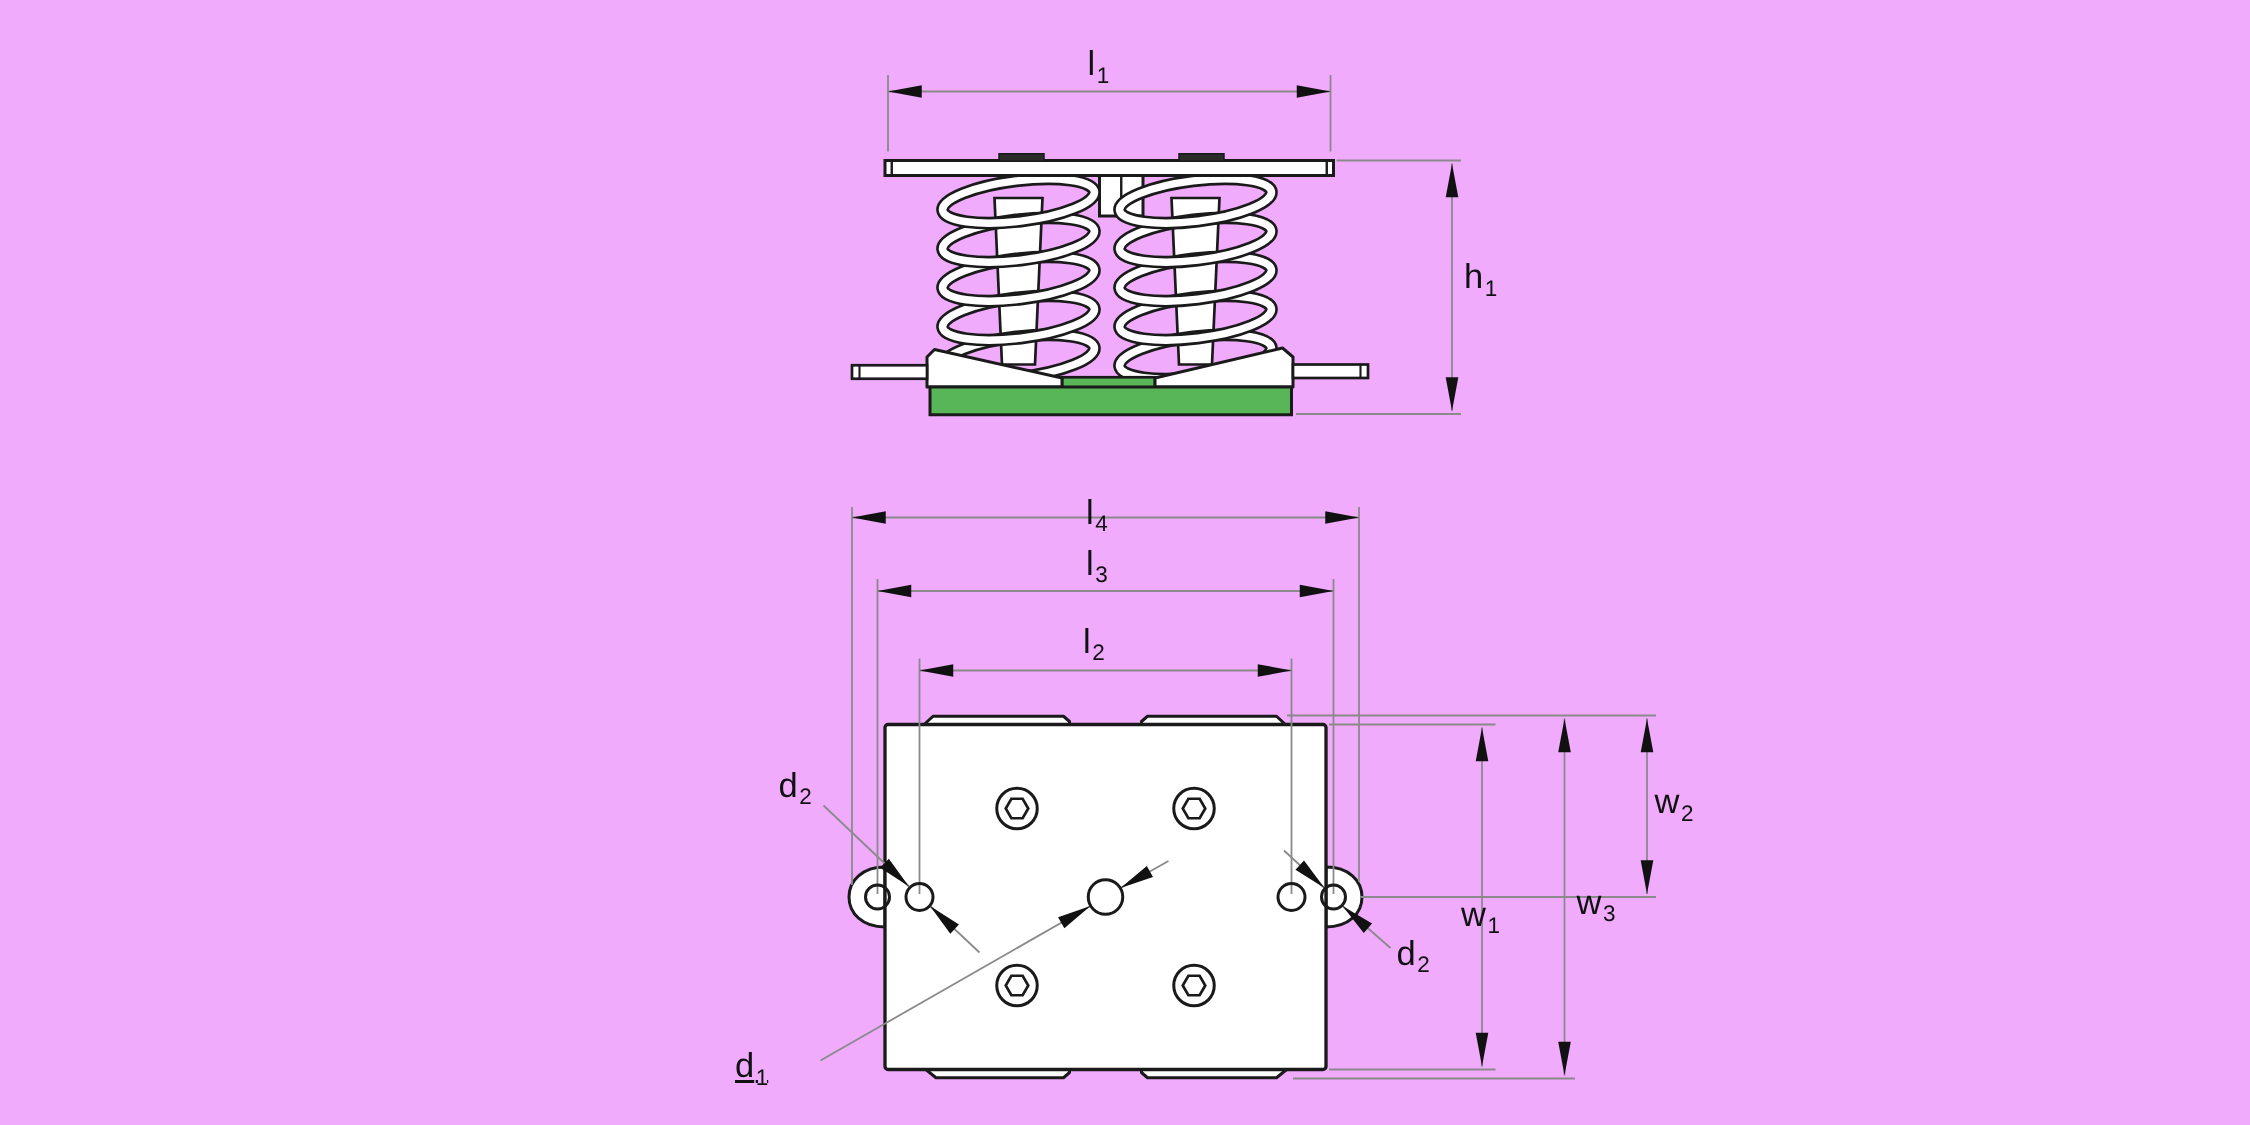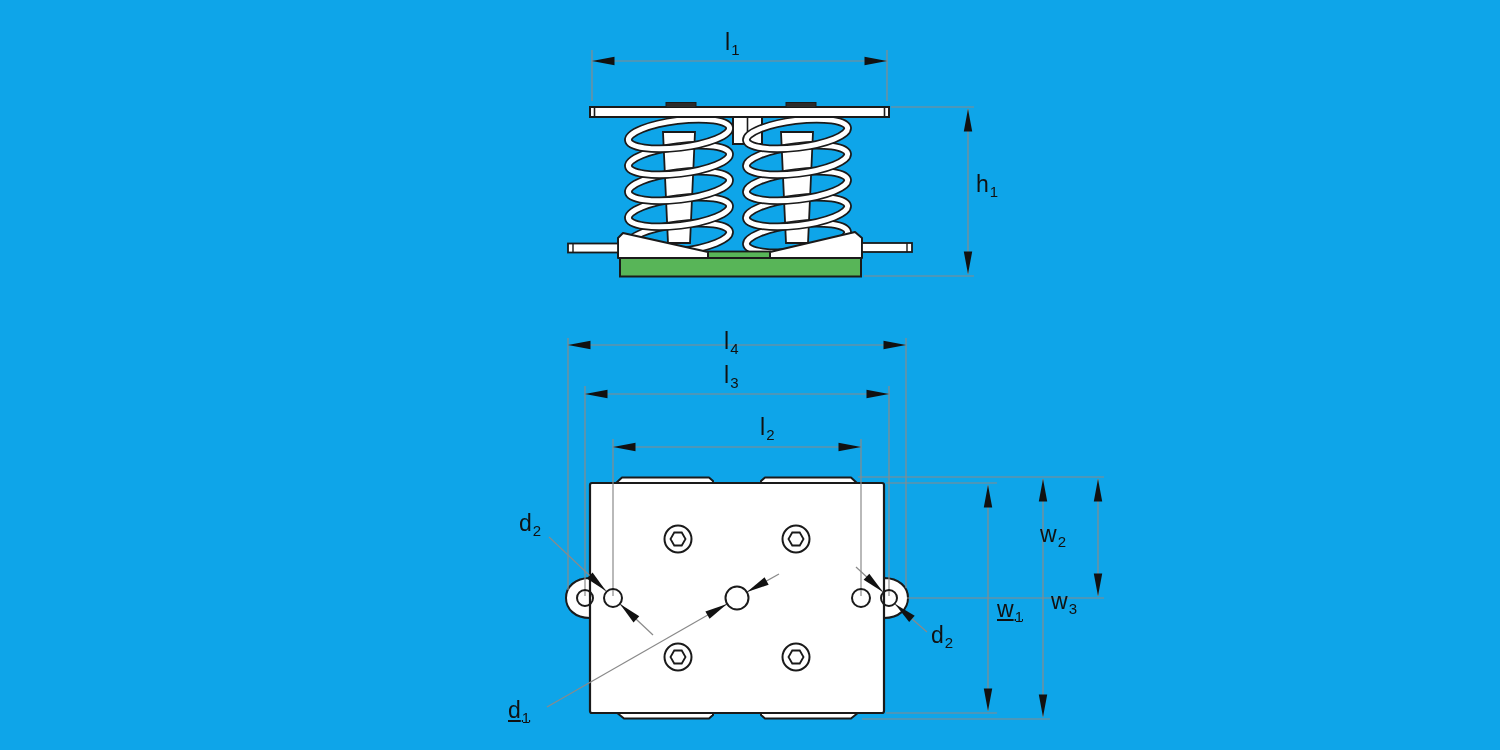--- a/index.html
+++ b/index.html
@@ -1,19 +1,19 @@
 <!DOCTYPE html>
 <html><head>
 <meta charset="utf-8">
 <style>
   html,body{margin:0;padding:0;background:#fff;}
   .stage{
     position:relative;
     width:1500px;height:750px;
-    background:#0ea5e9;
+    background:#f0abfc;
     font-family:"Liberation Sans", sans-serif;
     overflow:hidden;
   }
   .stage svg{position:absolute;left:0;top:0;}
   .dim-label{
     position:absolute;
     color:#111;
     font-size:23px;
     line-height:1;
     white-space:nowrap;
@@ -182,21 +182,21 @@
         <polygon points="803.5,657 799.75,663.5 792.25,663.5 788.5,657 792.25,650.5 799.75,650.5" fill="#fff" stroke="#1a1a1a" stroke-width="1.8"></polygon>
       </g>
     </g>
   </g>
 </svg>
 
 <div class="dim-label" style="left:725px;top:31px;"><span class="b">l</span><span class="sub">1</span></div>
 <div class="dim-label" style="left:976px;top:173px;"><span class="b">h</span><span class="sub">1</span></div>
 <div class="dim-label" style="left:724px;top:330px;"><span class="b">l</span><span class="sub">4</span></div>
 <div class="dim-label" style="left:724px;top:364px;text-align:center;"><span class="b">l</span><span class="sub">3</span></div>
-<div class="dim-label" style="left:722px;top:416px;margin-left:38px;"><span class="b">l</span><span class="sub">2</span></div>
+<div class="dim-label" style="left:722px;top:416px;"><span class="b">l</span><span class="sub">2</span></div>
 <div class="dim-label" style="left:519px;top:512px;"><span class="b">d</span><span class="sub">2</span></div>
 <div class="dim-label" style="left:931px;top:624px;"><span class="b">d</span><span class="sub">2</span></div>
-<div class="dim-label" style="left:508px;top:699px;text-decoration:underline;"><span class="b">d</span><span class="sub">1</span></div>
-<div class="dim-label" style="left:997px;top:598px;text-decoration:underline;"><span class="b">w</span><span class="sub">1</span></div>
+<div class="dim-label" style="left:490px;top:699px;text-decoration:underline;"><span class="b">d</span><span class="sub">1</span></div>
+<div class="dim-label" style="left:974px;top:598px;"><span class="b">w</span><span class="sub">1</span></div>
 <div class="dim-label" style="left:1051px;top:590px;"><span class="b">w</span><span class="sub">3</span></div>
-<div class="dim-label" style="left:1040px;top:523px;"><span class="b">w</span><span class="sub">2</span></div>
+<div class="dim-label" style="left:1103px;top:523px;"><span class="b">w</span><span class="sub">2</span></div>
 
 </div>
 
 </body></html>

